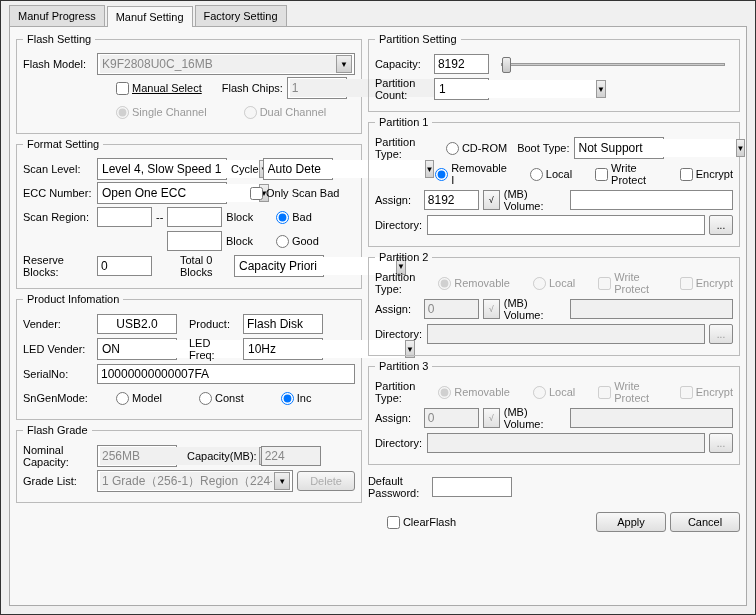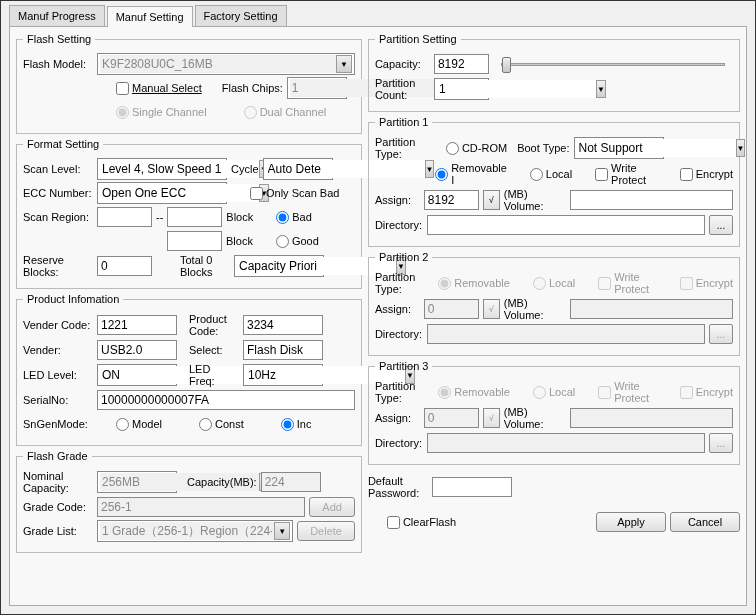--- a/index.html
+++ b/index.html
@@ -243,33 +243,27 @@
             <div class="dropdown" style="width:90px">
               <input type="text" value="Capacity Priori" style="">
               <div class="arrow">▼</div>
             </div>
           </div>
         </fieldset>
 
         <fieldset>
           <legend>Product Infomation</legend>
           <div class="row">
-            <label class="lbl">Vender Code:</label>
-            <input type="text" style="width: 80px;" value="1221">
-            <label class="lbl2" style="width:50px;margin-left:8px">Product Code:</label>
-            <input type="text" style="width: 80px;" value="3234">
-          </div>
-          <div class="row">
             <label class="lbl">Vender:</label>
-            <input type="text" style="width: 80px;" value="USB2.0">
-            <label class="lbl2" style="width:50px;margin-left:8px">Select:</label>
+            <input type="text" style="width: 80px; text-align: center;" value="USB2.0">
+            <label class="lbl2" style="width:50px;margin-left:8px">Product:</label>
             <input type="text" style="width: 80px;" value="Flash Disk">
           </div>
           <div class="row">
-            <label class="lbl">LED Level:</label>
+            <label class="lbl">LED Vender:</label>
             <div class="dropdown" style="width:80px">
               <input type="text" value="ON" style="">
               <div class="arrow">▼</div>
             </div>
             <label class="lbl2" style="width:50px;margin-left:8px">LED Freq:</label>
             <div class="dropdown" style="width:80px">
               <input type="text" value="10Hz" style="">
               <div class="arrow">▼</div>
             </div>
           </div>
@@ -299,25 +293,20 @@
         <fieldset>
           <legend>Flash Grade</legend>
           <div class="row">
             <label class="lbl">Nominal Capacity:</label>
             <div class="dropdown" style="width:80px">
               <input type="text" disabled="" value="256MB" style="">
               <div class="arrow">▼</div>
             </div>
             <label class="lbl2" style="margin-left:6px">Capacity(MB):</label>
             <input type="text" disabled="" style="width: 60px;" value="224">
-          </div>
-          <div class="row">
-            <label class="lbl">Grade Code:</label>
-            <input type="text" disabled="" style="flex: 1 1 0%;" value="256-1">
-            <button class="btn" disabled="">Add</button>
           </div>
           <div class="row">
             <label class="lbl">Grade List:</label>
             <div class="dropdown" style="flex:1">
               <input type="text" disabled="" value="1 Grade（256-1）Region（224-256M" style="">
               <div class="arrow">▼</div>
             </div>
             <button class="btn" disabled="">Delete</button>
           </div>
         </fieldset>

